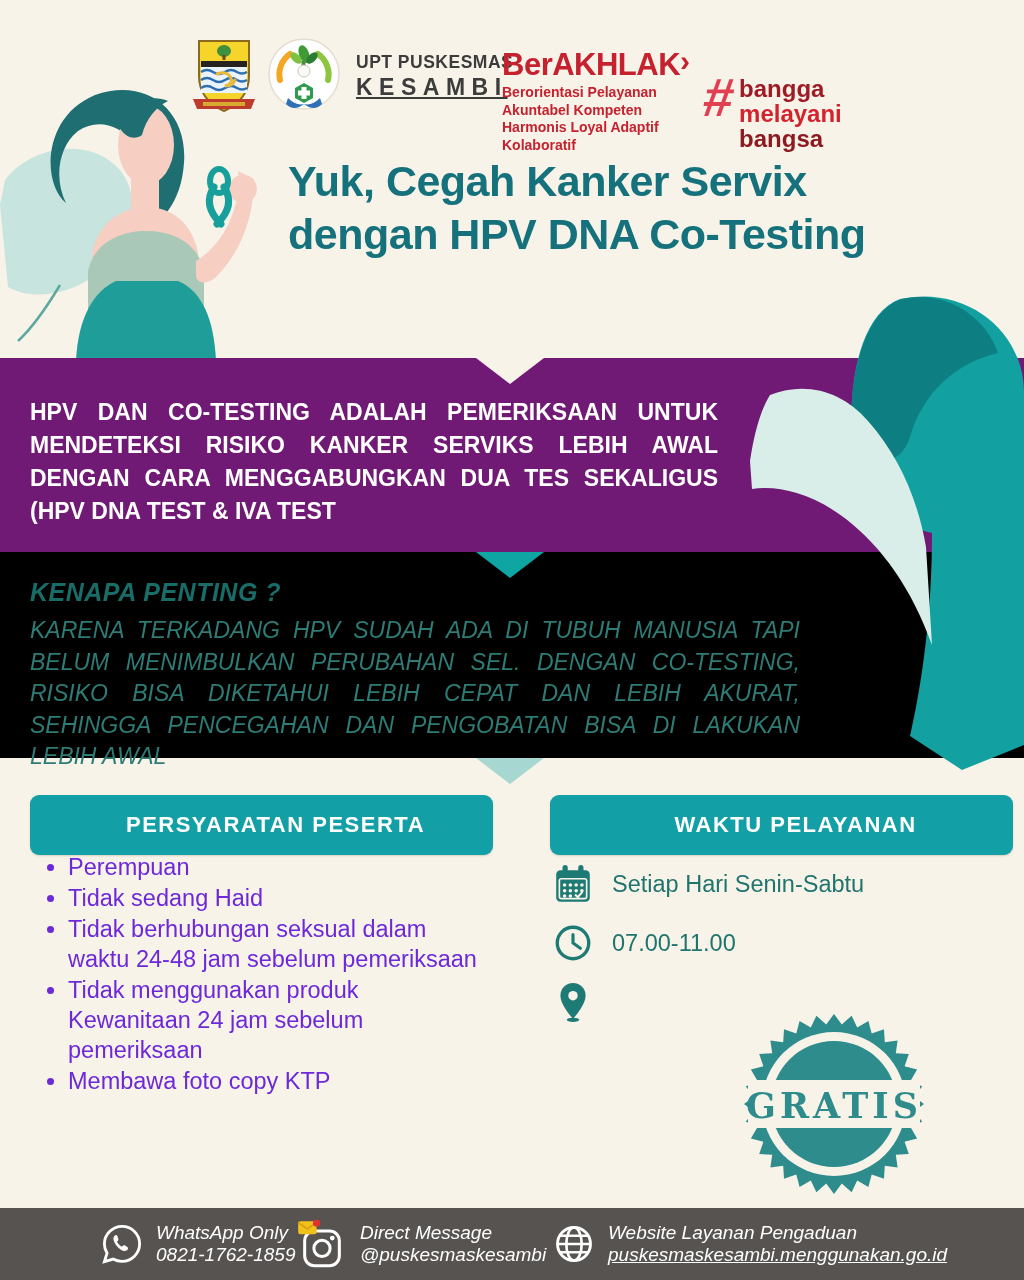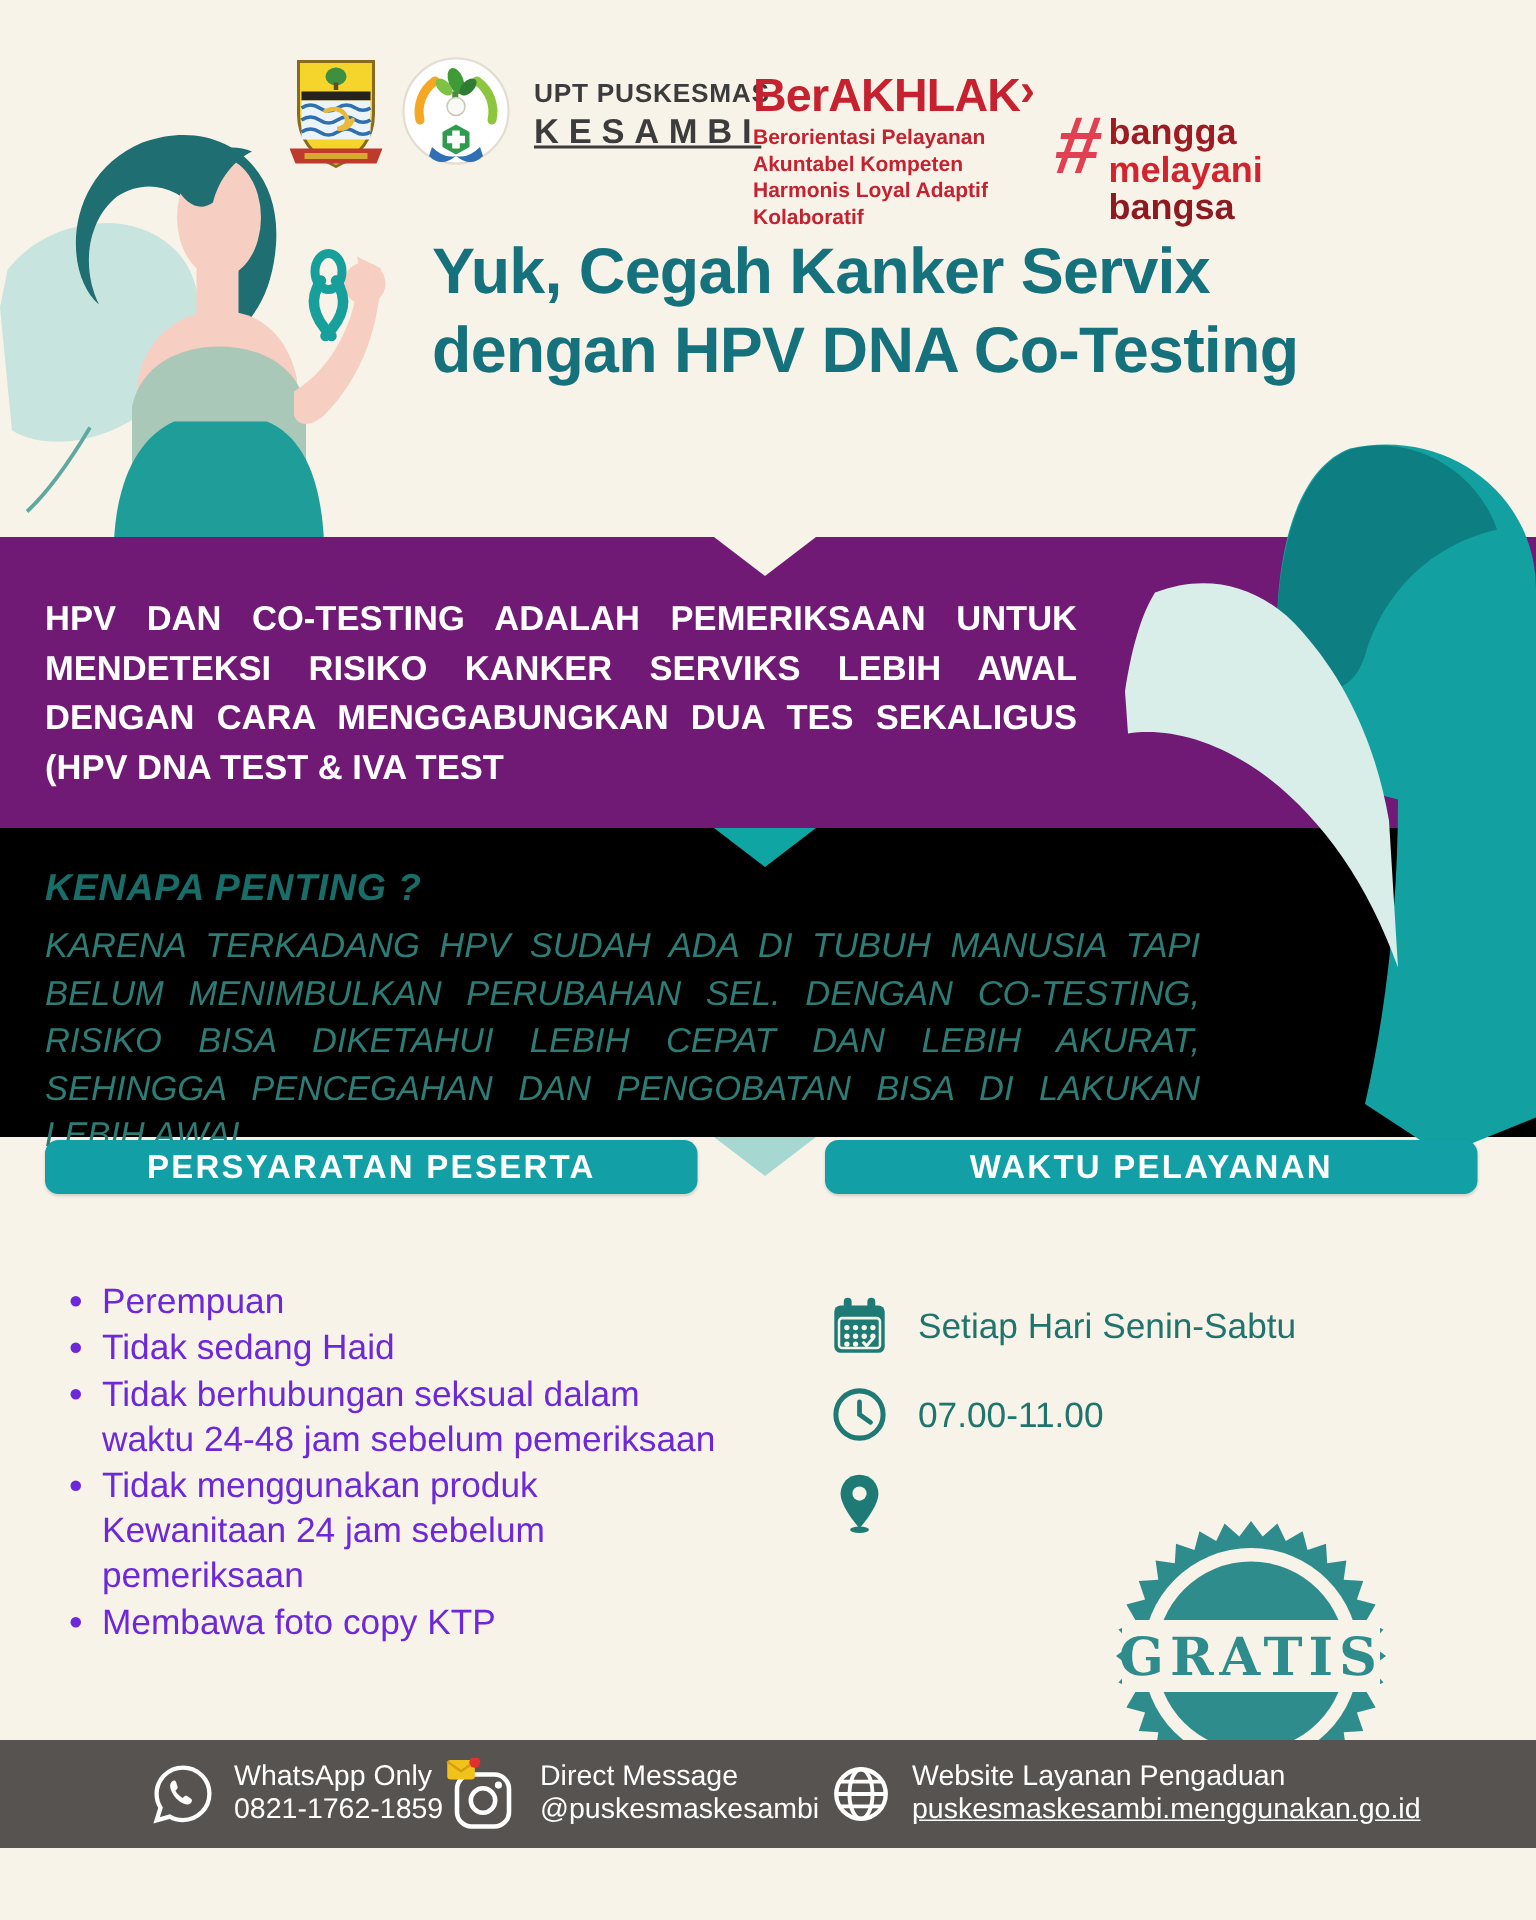--- a/index.html
+++ b/index.html
@@ -32,39 +32,39 @@
   .block1{position:absolute;left:0;top:358px;width:1024px;height:194px;background:#701a75;z-index:2;}
   .block1::before{content:"";position:absolute;top:0;left:476px;border-left:34px solid transparent;border-right:34px solid transparent;border-top:26px solid #F7F3E8;}
   .block1 .txt{margin:38px 0 0 30px;width:688px;color:#fff;font-size:23px;font-weight:bold;line-height:33px;text-align:justify;}
   .block2{position:absolute;left:0;top:552px;width:1024px;height:206px;background:#000000;z-index:2;font-style:italic;}
   .block2::before{content:"";position:absolute;top:0;left:476px;border-left:34px solid transparent;border-right:34px solid transparent;border-top:26px solid #0FA5A2;}
   .block2::after{content:"";position:absolute;bottom:-26px;left:476px;border-left:34px solid transparent;border-right:34px solid transparent;border-top:26px solid #A6D7D0;}
   .block2 .head{margin:26px 0 0 30px;font-size:25px;font-weight:bold;color:#186D68;letter-spacing:.5px;}
   .block2 .txt{margin:8px 0 0 30px;width:770px;color:#2E7C76;font-size:23px;line-height:31.5px;text-align:justify;}
 
   
-  .sec-btn{position:absolute;top:760px;width:435px;height:36px;background:#129FA6;border-radius:9px;display:flex;align-items:center;justify-content:center;color:#fff;font-weight:bold;font-size:22px;letter-spacing:1.5px;z-index:4;box-shadow:0 1px 2px rgba(0,0,0,.15);}
+  .sec-btn{position:absolute;top:795px;width:435px;height:60px;background:#129FA6;border-radius:9px;display:flex;align-items:center;justify-content:center;color:#fff;font-weight:bold;font-size:22px;letter-spacing:1.5px;z-index:4;box-shadow:0 1px 2px rgba(0,0,0,.15);padding-left:28px;}
   .btn-left{left:30px;} .btn-right{left:550px;}
 
   
   .req-list{position:absolute;left:38px;top:852px;width:440px;z-index:4;}
   .req-list ul{margin:0;padding-left:30px;}
   .req-list li{color:#6d28d9;font-size:23.5px;line-height:30px;margin-bottom:1px;}
 
   
   .schedule{position:absolute;left:552px;top:862px;display:flex;flex-direction:column;gap:15px;z-index:4;}
   .sch-row{display:flex;align-items:center;gap:18px;height:44px;}
   .sch-row .ictxt{color:#20746E;font-size:23.5px;}
 
   
   .stamp{position:absolute;left:742px;top:1012px;width:184px;height:184px;z-index:4;}
   .stamp text{font-family:"DejaVu Serif", serif;font-weight:bold;font-size:35px;letter-spacing:4px;fill:#2E8C8D;}
 
   
-  .footer{position:absolute;left:0;top:1160px;width:1024px;height:72px;background:#575350;z-index:5;}
+  .footer{position:absolute;left:0;top:1208px;width:1024px;height:72px;background:#575350;z-index:5;font-style:italic;}
   .f-item{position:absolute;top:0;height:72px;display:flex;align-items:center;gap:12px;color:#fff;}
   .f-item .lines{font-size:19px;line-height:22.5px;}
   .f1{left:100px;} .f2{left:296px;} .f3{left:552px;}
   .f3 .l2{text-decoration:underline;}
 </style>
 </head>
 <body>
 
 <div id="poster">
 

